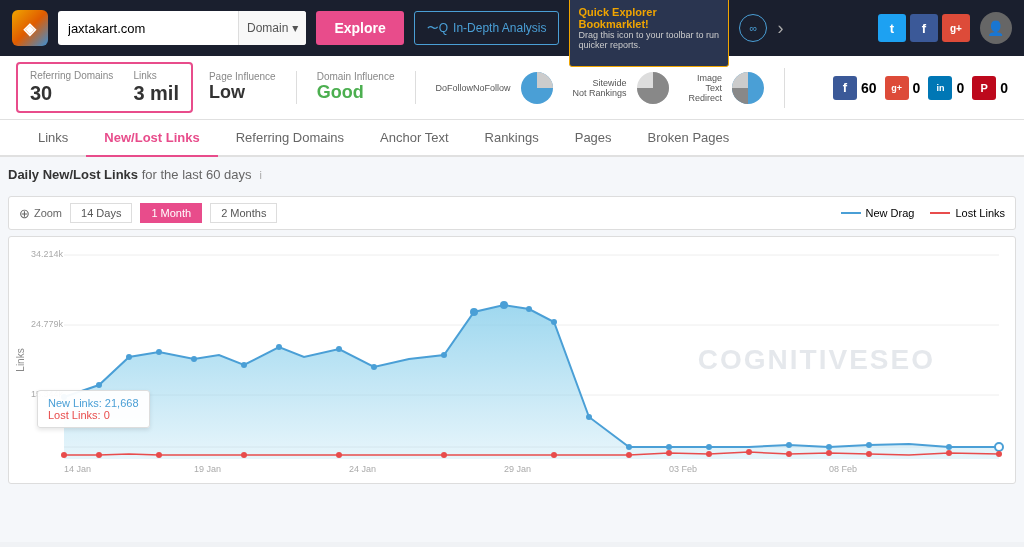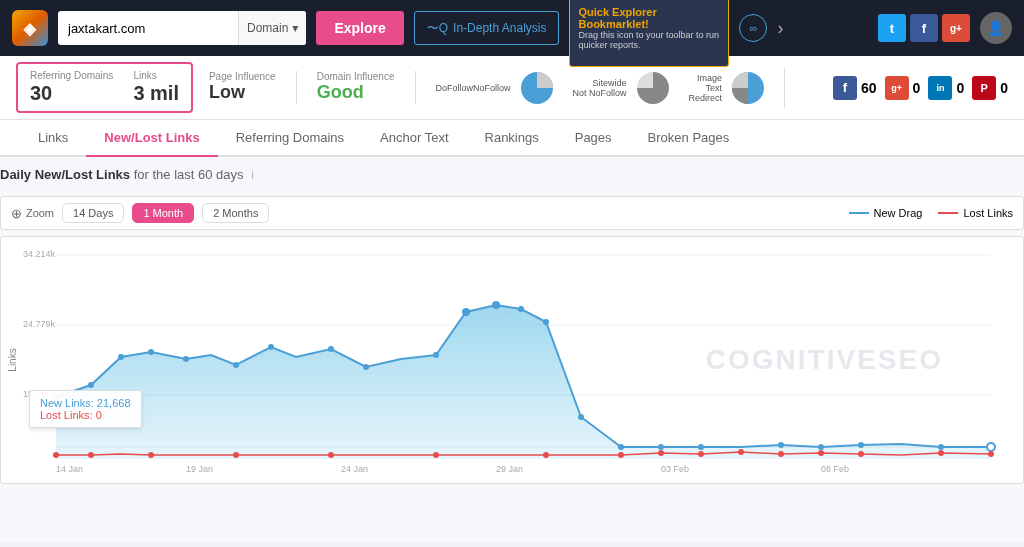--- a/index.html
+++ b/index.html
@@ -40,26 +40,26 @@
     .sc-gp { background: #dd4b39; color: white; width: 24px; height: 24px; border-radius: 3px; display: flex; align-items: center; justify-content: center; font-size: 11px; font-weight: bold; }
     .sc-li { background: #0077b5; color: white; width: 24px; height: 24px; border-radius: 3px; display: flex; align-items: center; justify-content: center; font-size: 11px; font-weight: bold; }
     .sc-pi { background: #bd081c; color: white; width: 24px; height: 24px; border-radius: 3px; display: flex; align-items: center; justify-content: center; font-size: 11px; font-weight: bold; }
 
     
     .nav-tabs { background: white; display: flex; gap: 0; padding: 0 20px; border-bottom: 2px solid #e0e0e0; }
     .nav-tab { padding: 10px 18px; font-size: 13px; color: #666; cursor: pointer; border-bottom: 2px solid transparent; margin-bottom: -2px; }
     .nav-tab.active { color: #e84c8b; border-bottom: 2px solid #e84c8b; font-weight: bold; }
 
     
-    .chart-area { background: #f5f7fa; padding: 10px 0; height: calc(547px - 56px - 64px - 42px); }
+    .chart-area { background: #f5f7fa; padding: 10px 8px; height: calc(547px - 56px - 64px - 42px); }
     .chart-title { font-size: 13px; color: #444; margin-bottom: 8px; }
     .chart-title strong { font-weight: bold; color: #333; }
     .chart-controls { background: white; border: 1px solid #ddd; border-radius: 3px; padding: 6px 10px; display: flex; align-items: center; gap: 8px; margin-bottom: 6px; }
     .zoom-label { font-size: 11px; color: #666; display: flex; align-items: center; gap: 4px; }
-    .time-btn { padding: 3px 10px; border: 1px solid #ddd; background: white; border-radius: 5px; font-size: 11px; cursor: pointer; color: #555; }
+    .time-btn { padding: 3px 10px; border: 1px solid #ddd; background: white; border-radius: 0; font-size: 11px; cursor: pointer; color: #555; }
     .time-btn.active { background: #e84c8b; color: white; border-color: #e84c8b; }
     .legend { margin-left: auto; display: flex; gap: 16px; align-items: center; font-size: 11px; }
     .legend-item { display: flex; align-items: center; gap: 5px; }
     .legend-line { width: 20px; height: 2px; }
     .legend-line.blue { background: #4a9fd6; }
     .legend-line.red { background: #e84c4c; }
 
     
     .chart-wrapper { background: white; border: 1px solid #ddd; border-radius: 3px; position: relative; height: 248px; overflow: hidden; }
     .watermark { position: absolute; bottom: 50%; right: 80px; transform: translateY(50%); font-size: 28px; font-weight: bold; color: rgba(180,190,200,0.35); letter-spacing: 2px; pointer-events: none; }
@@ -129,21 +129,21 @@
     </div>
     <svg width="40" height="40">
       <circle cx="20" cy="20" r="16" fill="#4a9fd6"></circle>
       <path d="M20,20 L20,4 A16,16 0 0,1 36,20 Z" fill="#ccc"></path>
     </svg>
   </div>
 
   <div style="display:flex; align-items:center; gap:6px; margin-right:16px;">
     <div style="display:flex;flex-direction:column; font-size:9px; color:#555; align-items:flex-end;">
       <span>Sitewide</span>
-      <span>Not NoFollow</span>
+      <span>Not Rankings</span>
     </div>
     <svg width="40" height="40">
       <circle cx="20" cy="20" r="16" fill="#ddd"></circle>
       <path d="M20,20 L20,4 A16,16 0 1,1 4,20 Z" fill="#888"></path>
     </svg>
   </div>
 
   <div style="display:flex; align-items:center; gap:6px; margin-right:20px; padding-right:16px; border-right:1px solid #ddd;">
     <div style="display:flex;flex-direction:column; font-size:9px; color:#555; align-items:flex-end;">
       <span>Image</span>

